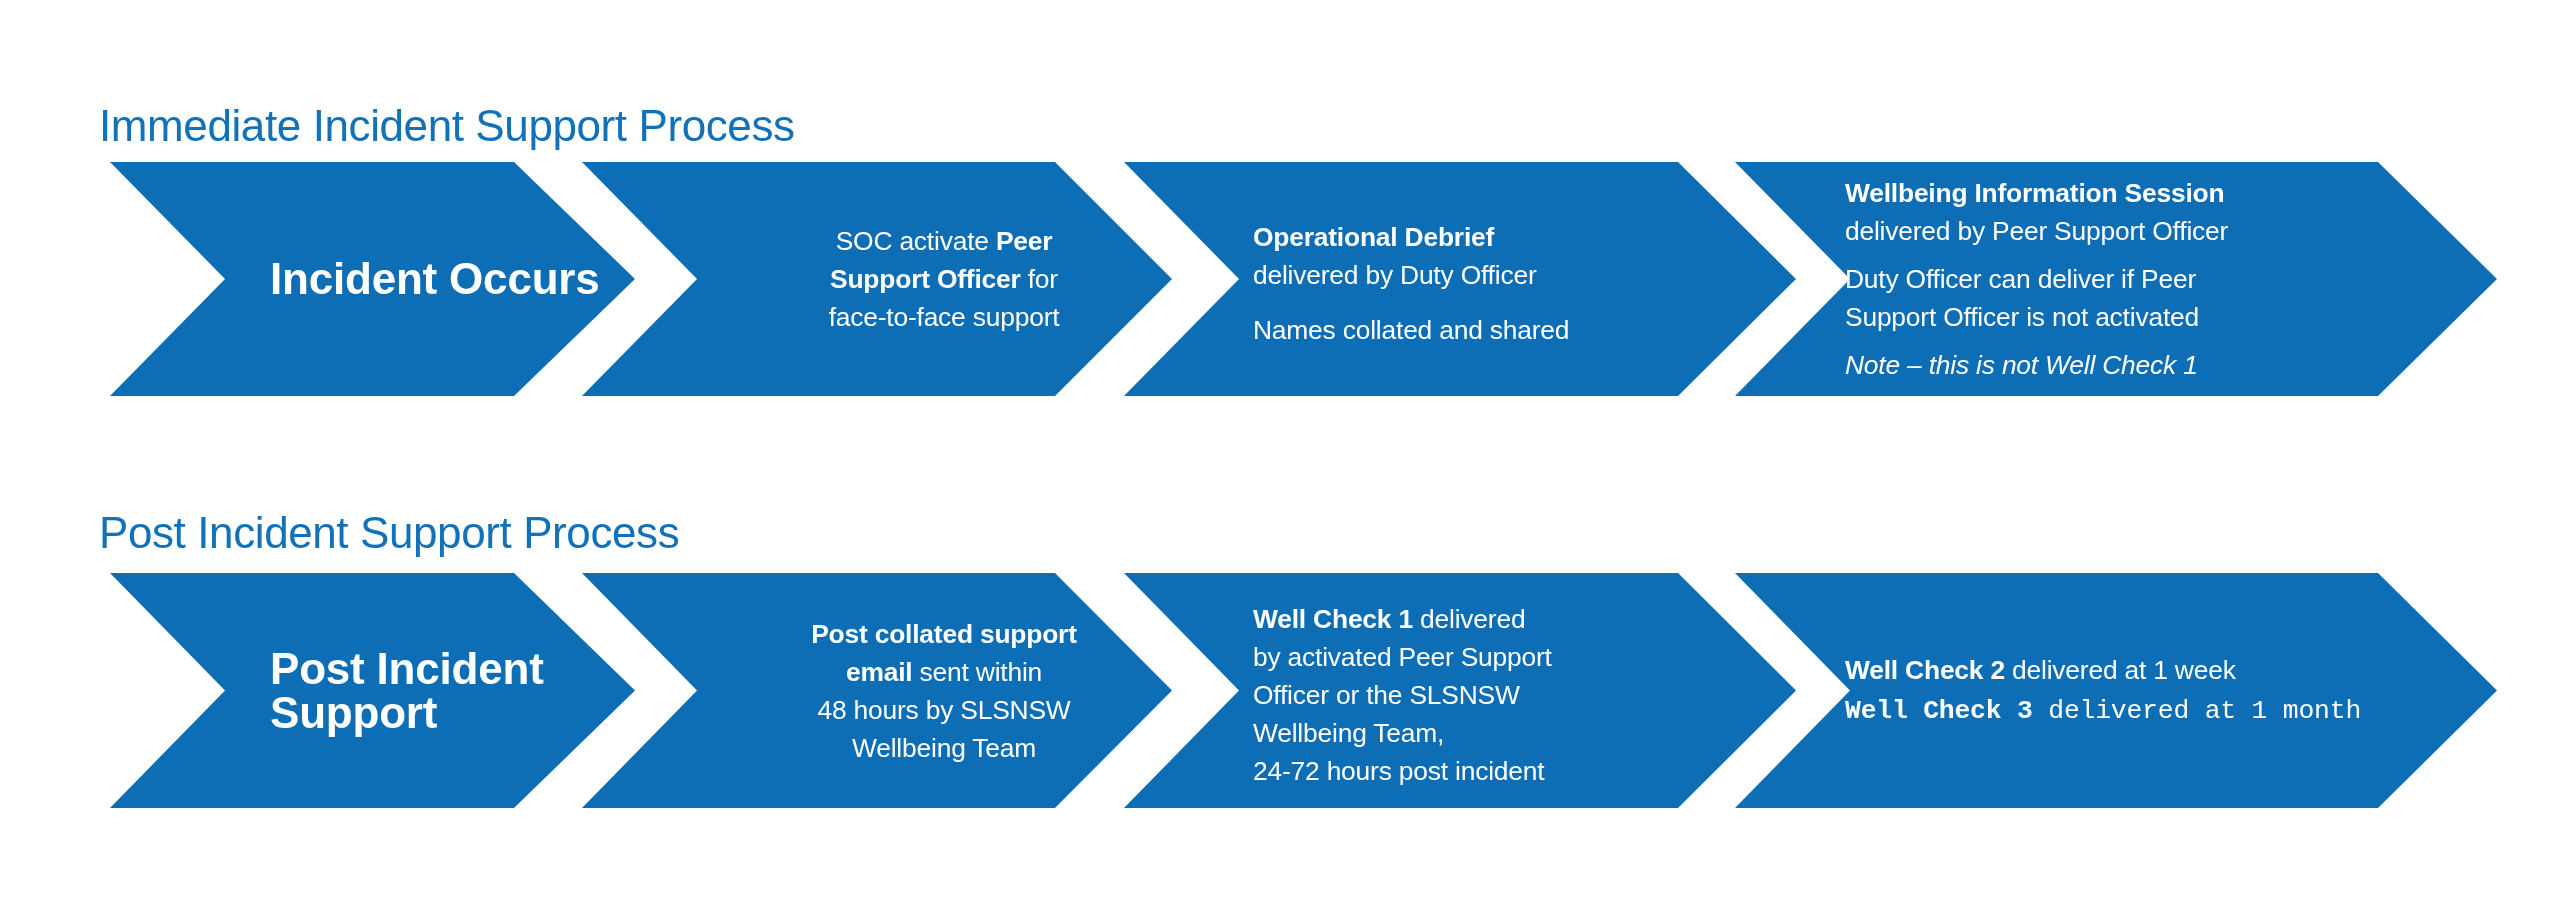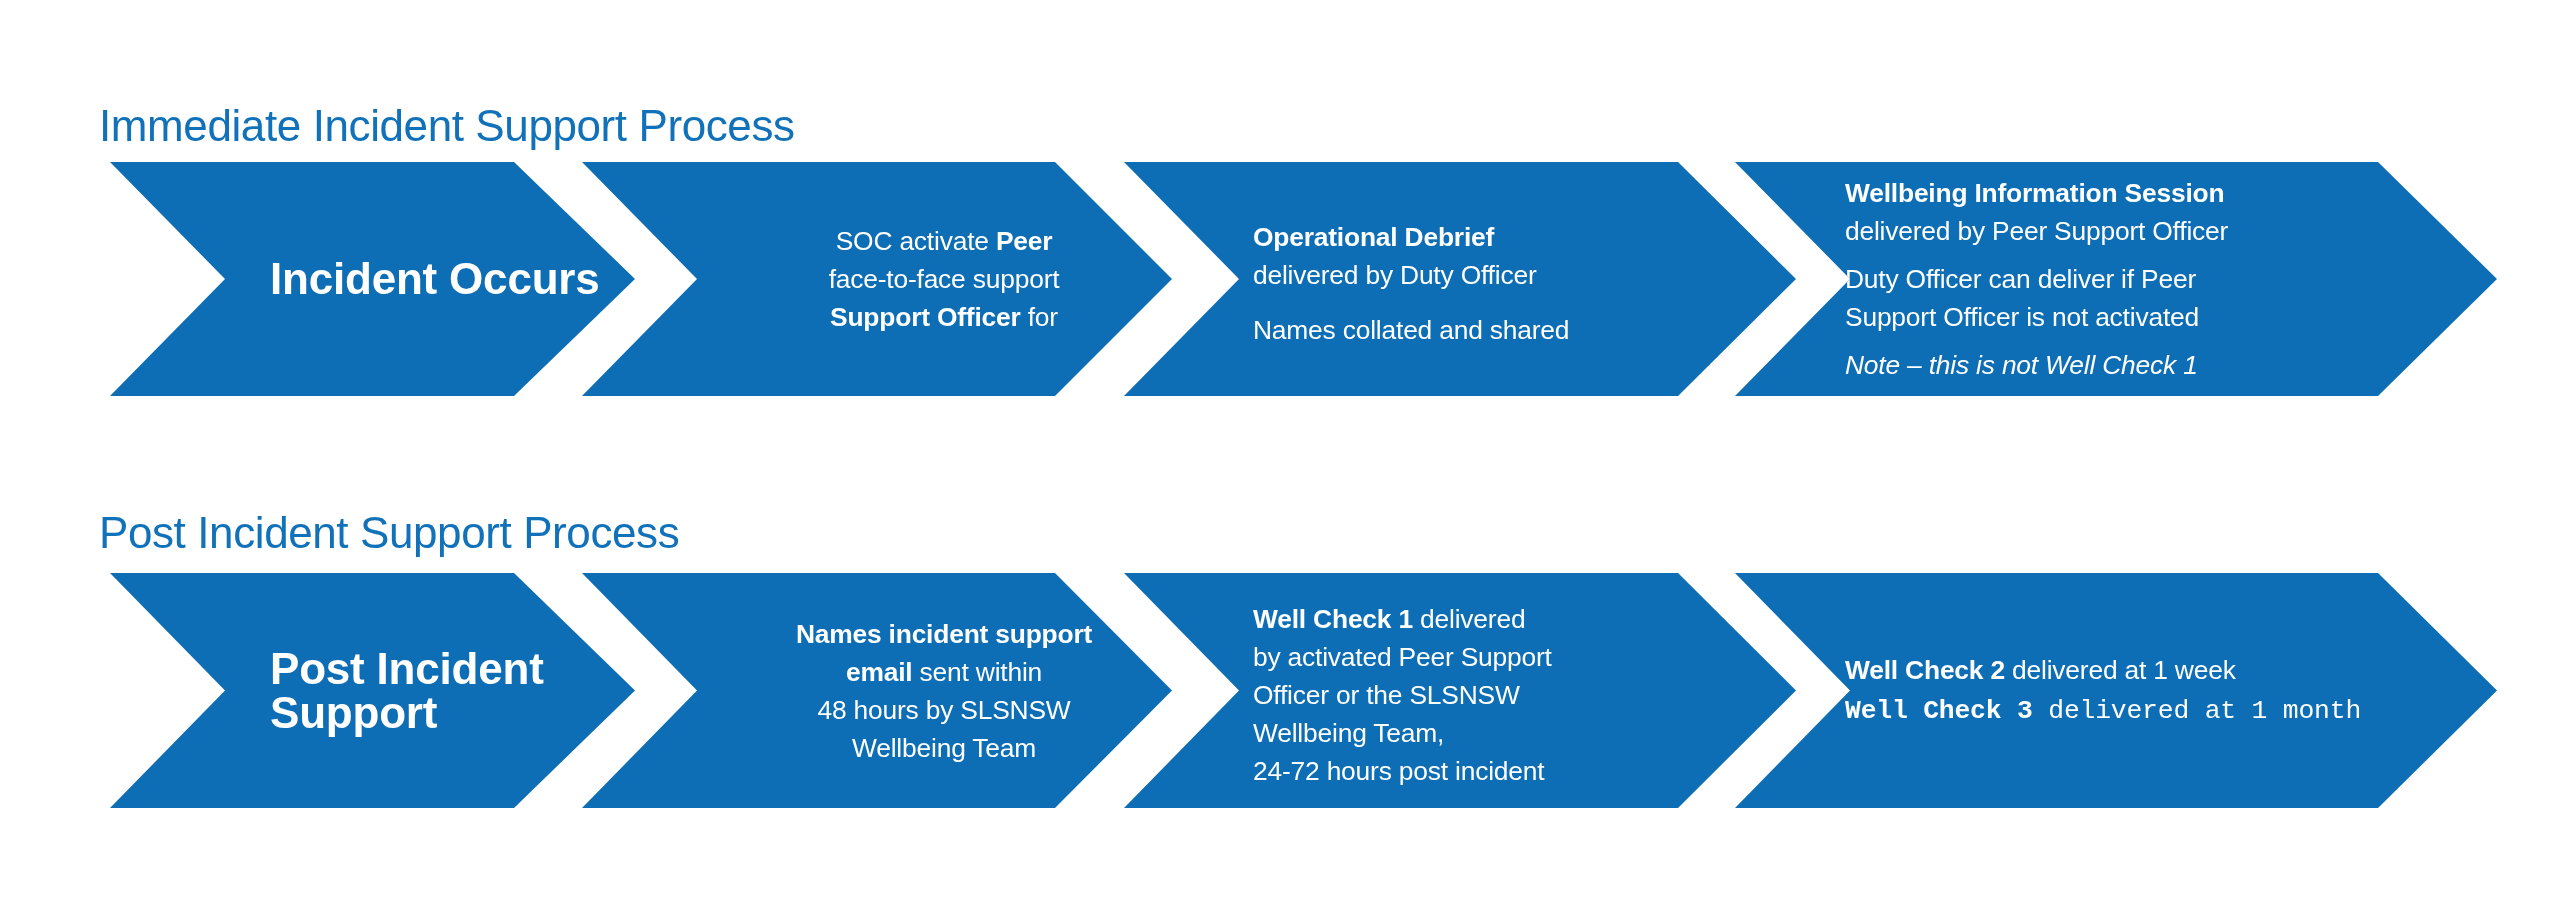--- a/index.html
+++ b/index.html
@@ -74,22 +74,22 @@
 
     <div class="arrow a0">
       <div class="txt">
         <div class="line"><span class="b">Incident Occurs</span></div>
       </div>
     </div>
 
     <div class="arrow a1">
       <div class="txt">
         <div class="line"><span>SOC activate </span><span class="b">Peer</span></div>
+        <div class="line"><span class="b">Support Officer</span><span> for</span></div>
         <div class="line"><span>face-to-face support</span></div>
-        <div class="line"><span class="b">Support Officer</span><span> for</span></div>
       </div>
     </div>
 
     <div class="arrow a2">
       <div class="txt">
         <div class="line"><span class="b">Operational Debrief</span></div>
         <div class="line"><span>delivered by Duty Officer</span></div>
         <div class="line gap"><span>Names collated and shared</span></div>
       </div>
     </div>
@@ -110,21 +110,21 @@
 
     <div class="arrow a0">
       <div class="txt">
         <div class="line"><span class="b">Post Incident</span></div>
         <div class="line"><span class="b">Support</span></div>
       </div>
     </div>
 
     <div class="arrow a1">
       <div class="txt">
-        <div class="line"><span class="b">Names incident support</span></div>
+        <div class="line"><span class="b">Post collated support</span></div>
         <div class="line"><span class="b">email</span><span> sent within</span></div>
         <div class="line"><span>48 hours by SLSNSW</span></div>
         <div class="line"><span>Wellbeing Team</span></div>
       </div>
     </div>
 
     <div class="arrow a2">
       <div class="txt">
         <div class="line"><span class="b">Well Check 1</span><span> delivered</span></div>
         <div class="line"><span>by activated Peer Support</span></div>

